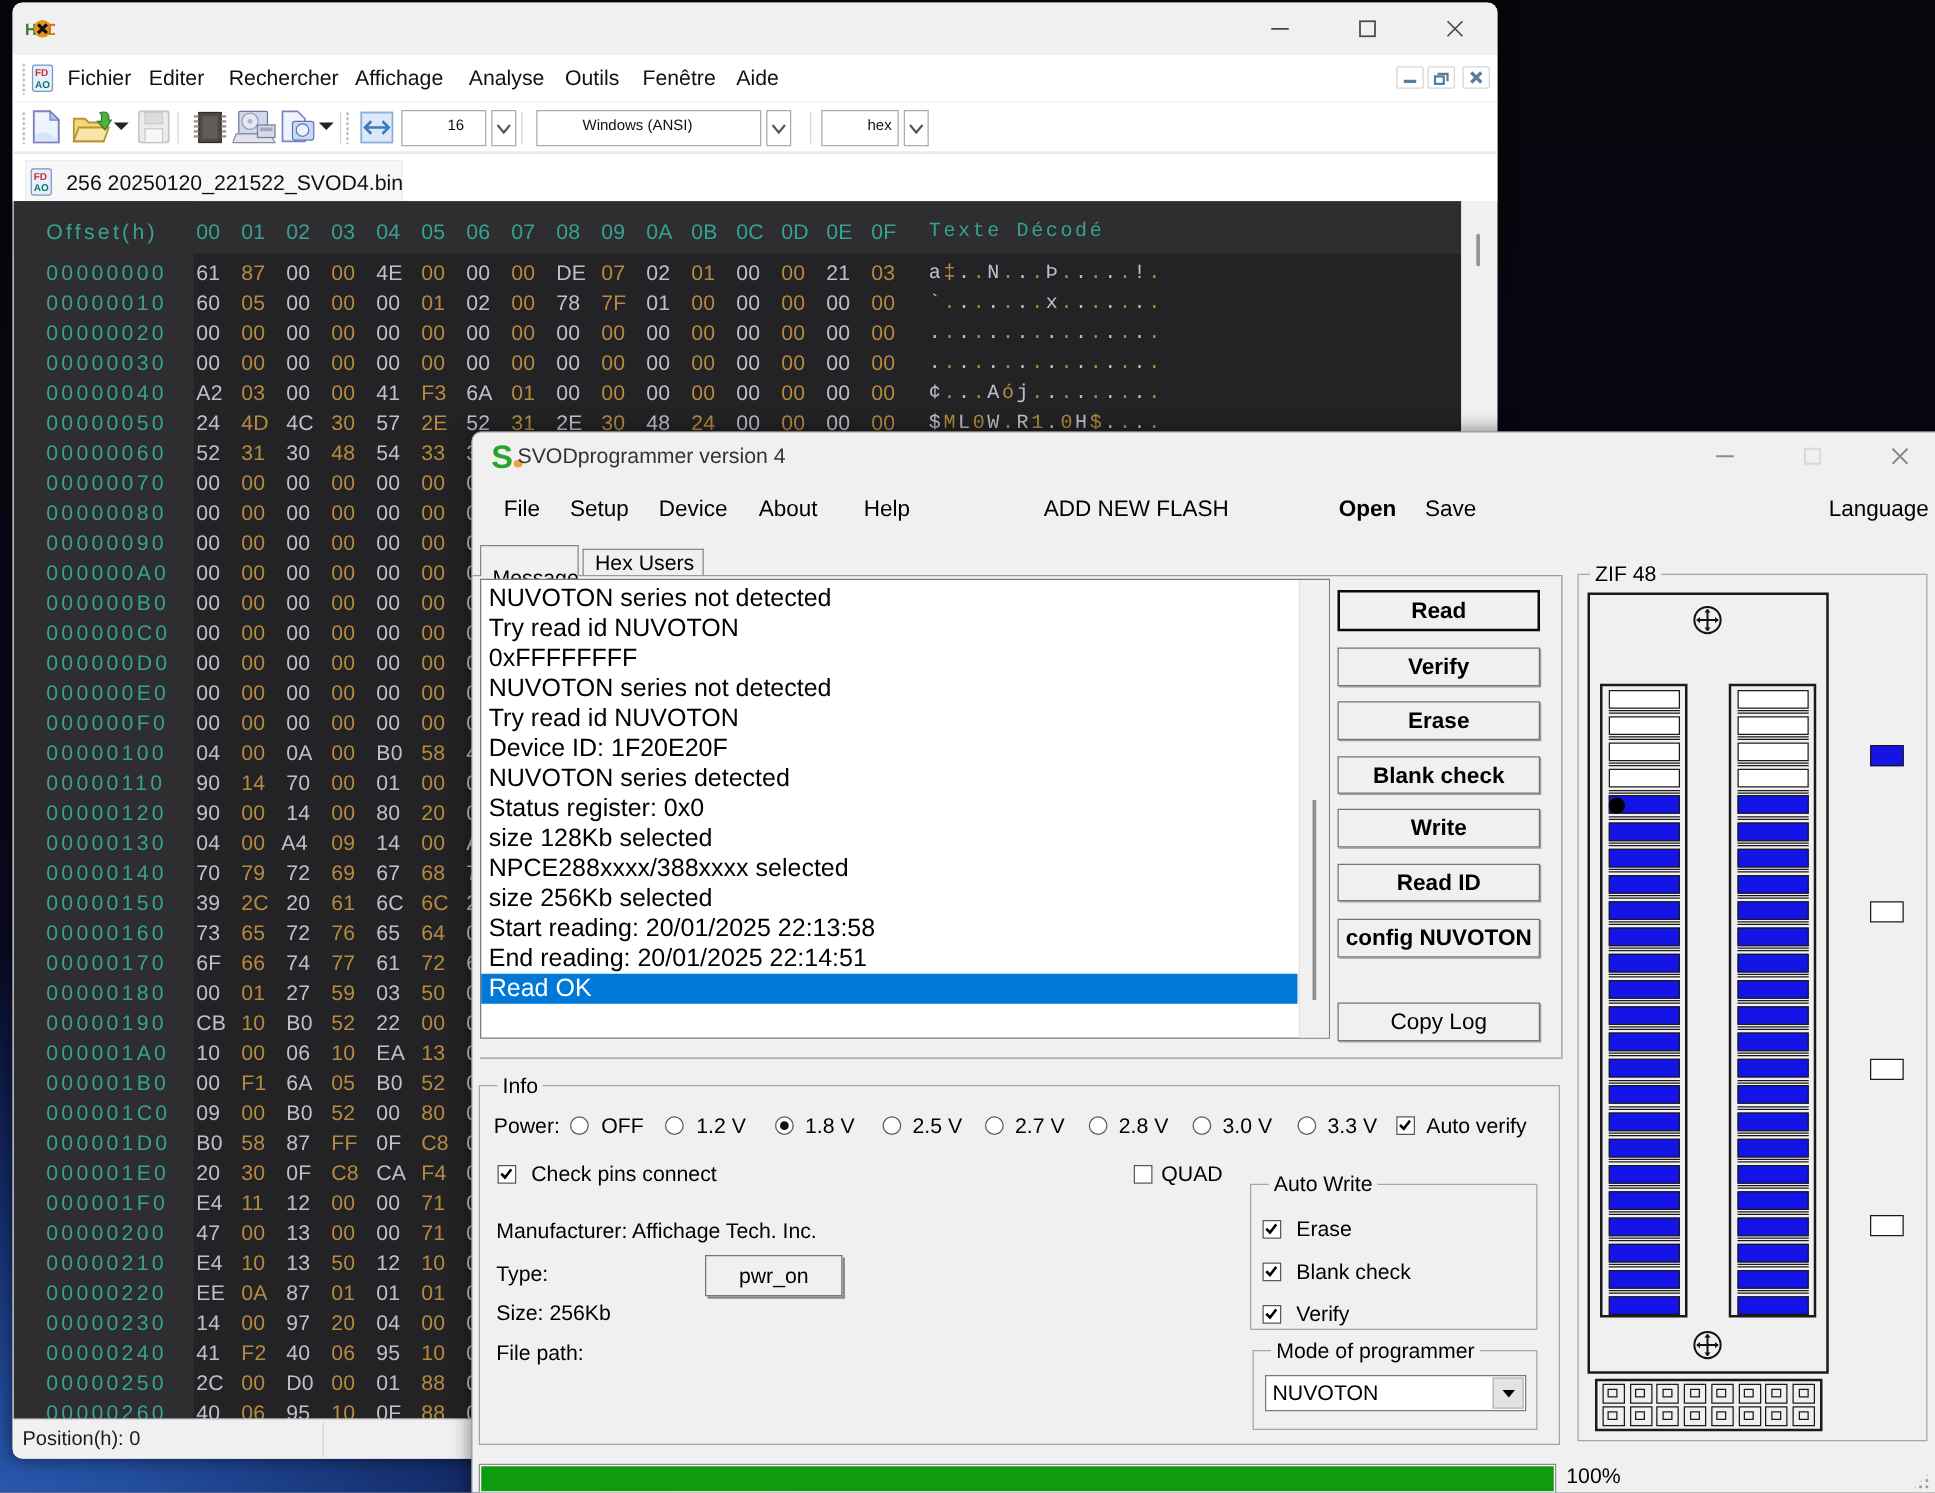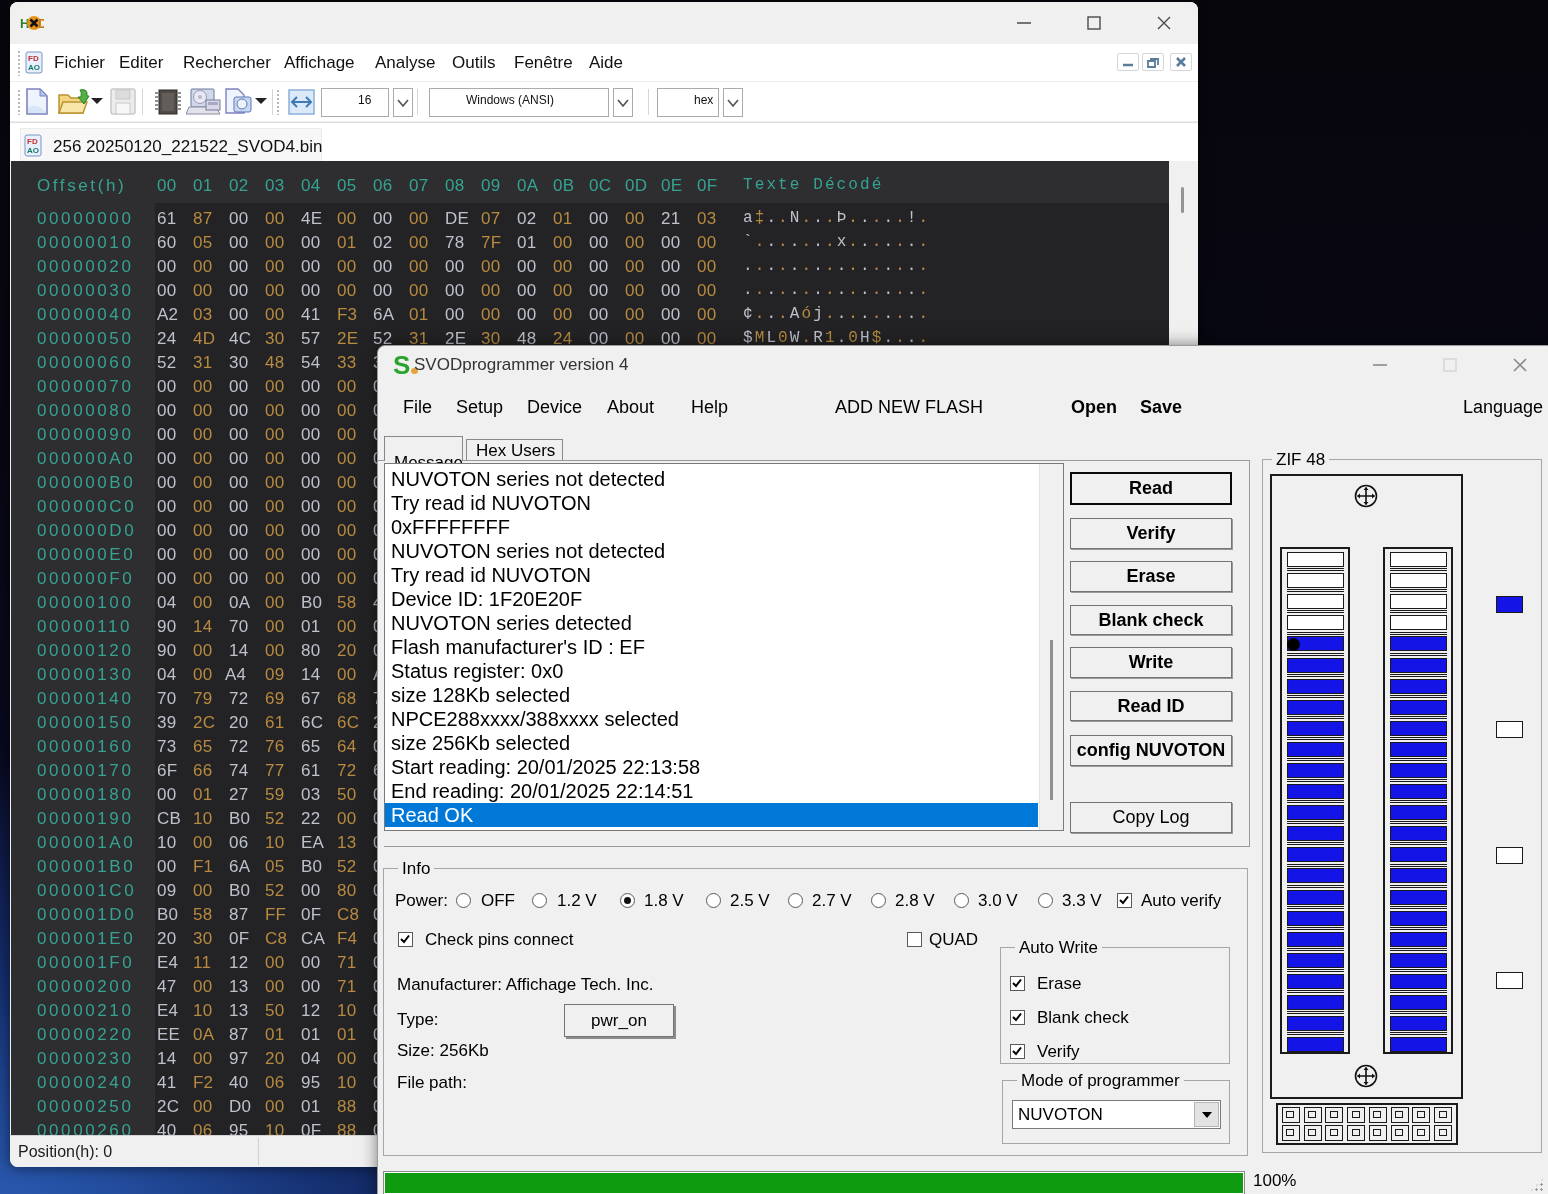--- a/index.html
+++ b/index.html
@@ -783,21 +783,21 @@
       <path d="M3 3 L15 15 M15 3 L3 15" stroke="#8a8a8a" stroke-width="1.6"></path>
     </svg>
   <div class="smenu">
     <span style="left:25px">File</span>
     <span style="left:78px">Setup</span>
     <span style="left:149px">Device</span>
     <span style="left:229px">About</span>
     <span style="left:313px">Help</span>
     <span style="left:457px">ADD NEW FLASH</span>
     <span style="left:693px;font-weight:bold">Open</span>
-    <span style="left:762px;font-weight:bold">Save</span>
+    <span style="left:762px;font-weight:normal">Save</span>
     <span style="left:1085px">Language</span>
   </div>
   <div class="tabstrip">
     <div class="stab" style="left:6px;top:90px;width:79px;height:25px;">
         <span style="position:absolute;left:9px;top:16px">Message</span>
       </div>
     <div class="stab" style="left:88px;top:93px;width:97px;height:21px;">
         <span style="position:absolute;left:9px;top:1px">Hex Users</span>
       </div>
   </div>
@@ -807,21 +807,20 @@
   <div class="pageline" style="left:6px;top:500px;width:866px;height:1px"></div>
 
   <div id="msgbox">
     <div class="mline">NUVOTON series not detected</div>
       <div class="mline">Try read id NUVOTON</div>
       <div class="mline">0xFFFFFFFF</div>
       <div class="mline">NUVOTON series not detected</div>
       <div class="mline">Try read id NUVOTON</div>
       <div class="mline">Device ID: 1F20E20F</div>
       <div class="mline">NUVOTON series detected</div>
-      <div class="mline">Flash manufacturer's ID : EF</div>
       <div class="mline">Status register: 0x0</div>
       <div class="mline">size 128Kb selected</div>
       <div class="mline">NPCE288xxxx/388xxxx selected</div>
       <div class="mline">size 256Kb selected</div>
       <div class="mline">Start reading: 20/01/2025 22:13:58</div>
       <div class="mline">End reading: 20/01/2025 22:14:51</div>
       <div class="mline sel">Read OK</div>
     <div class="scrolltrack2">
         <div class="thumb2"></div>
       </div>

